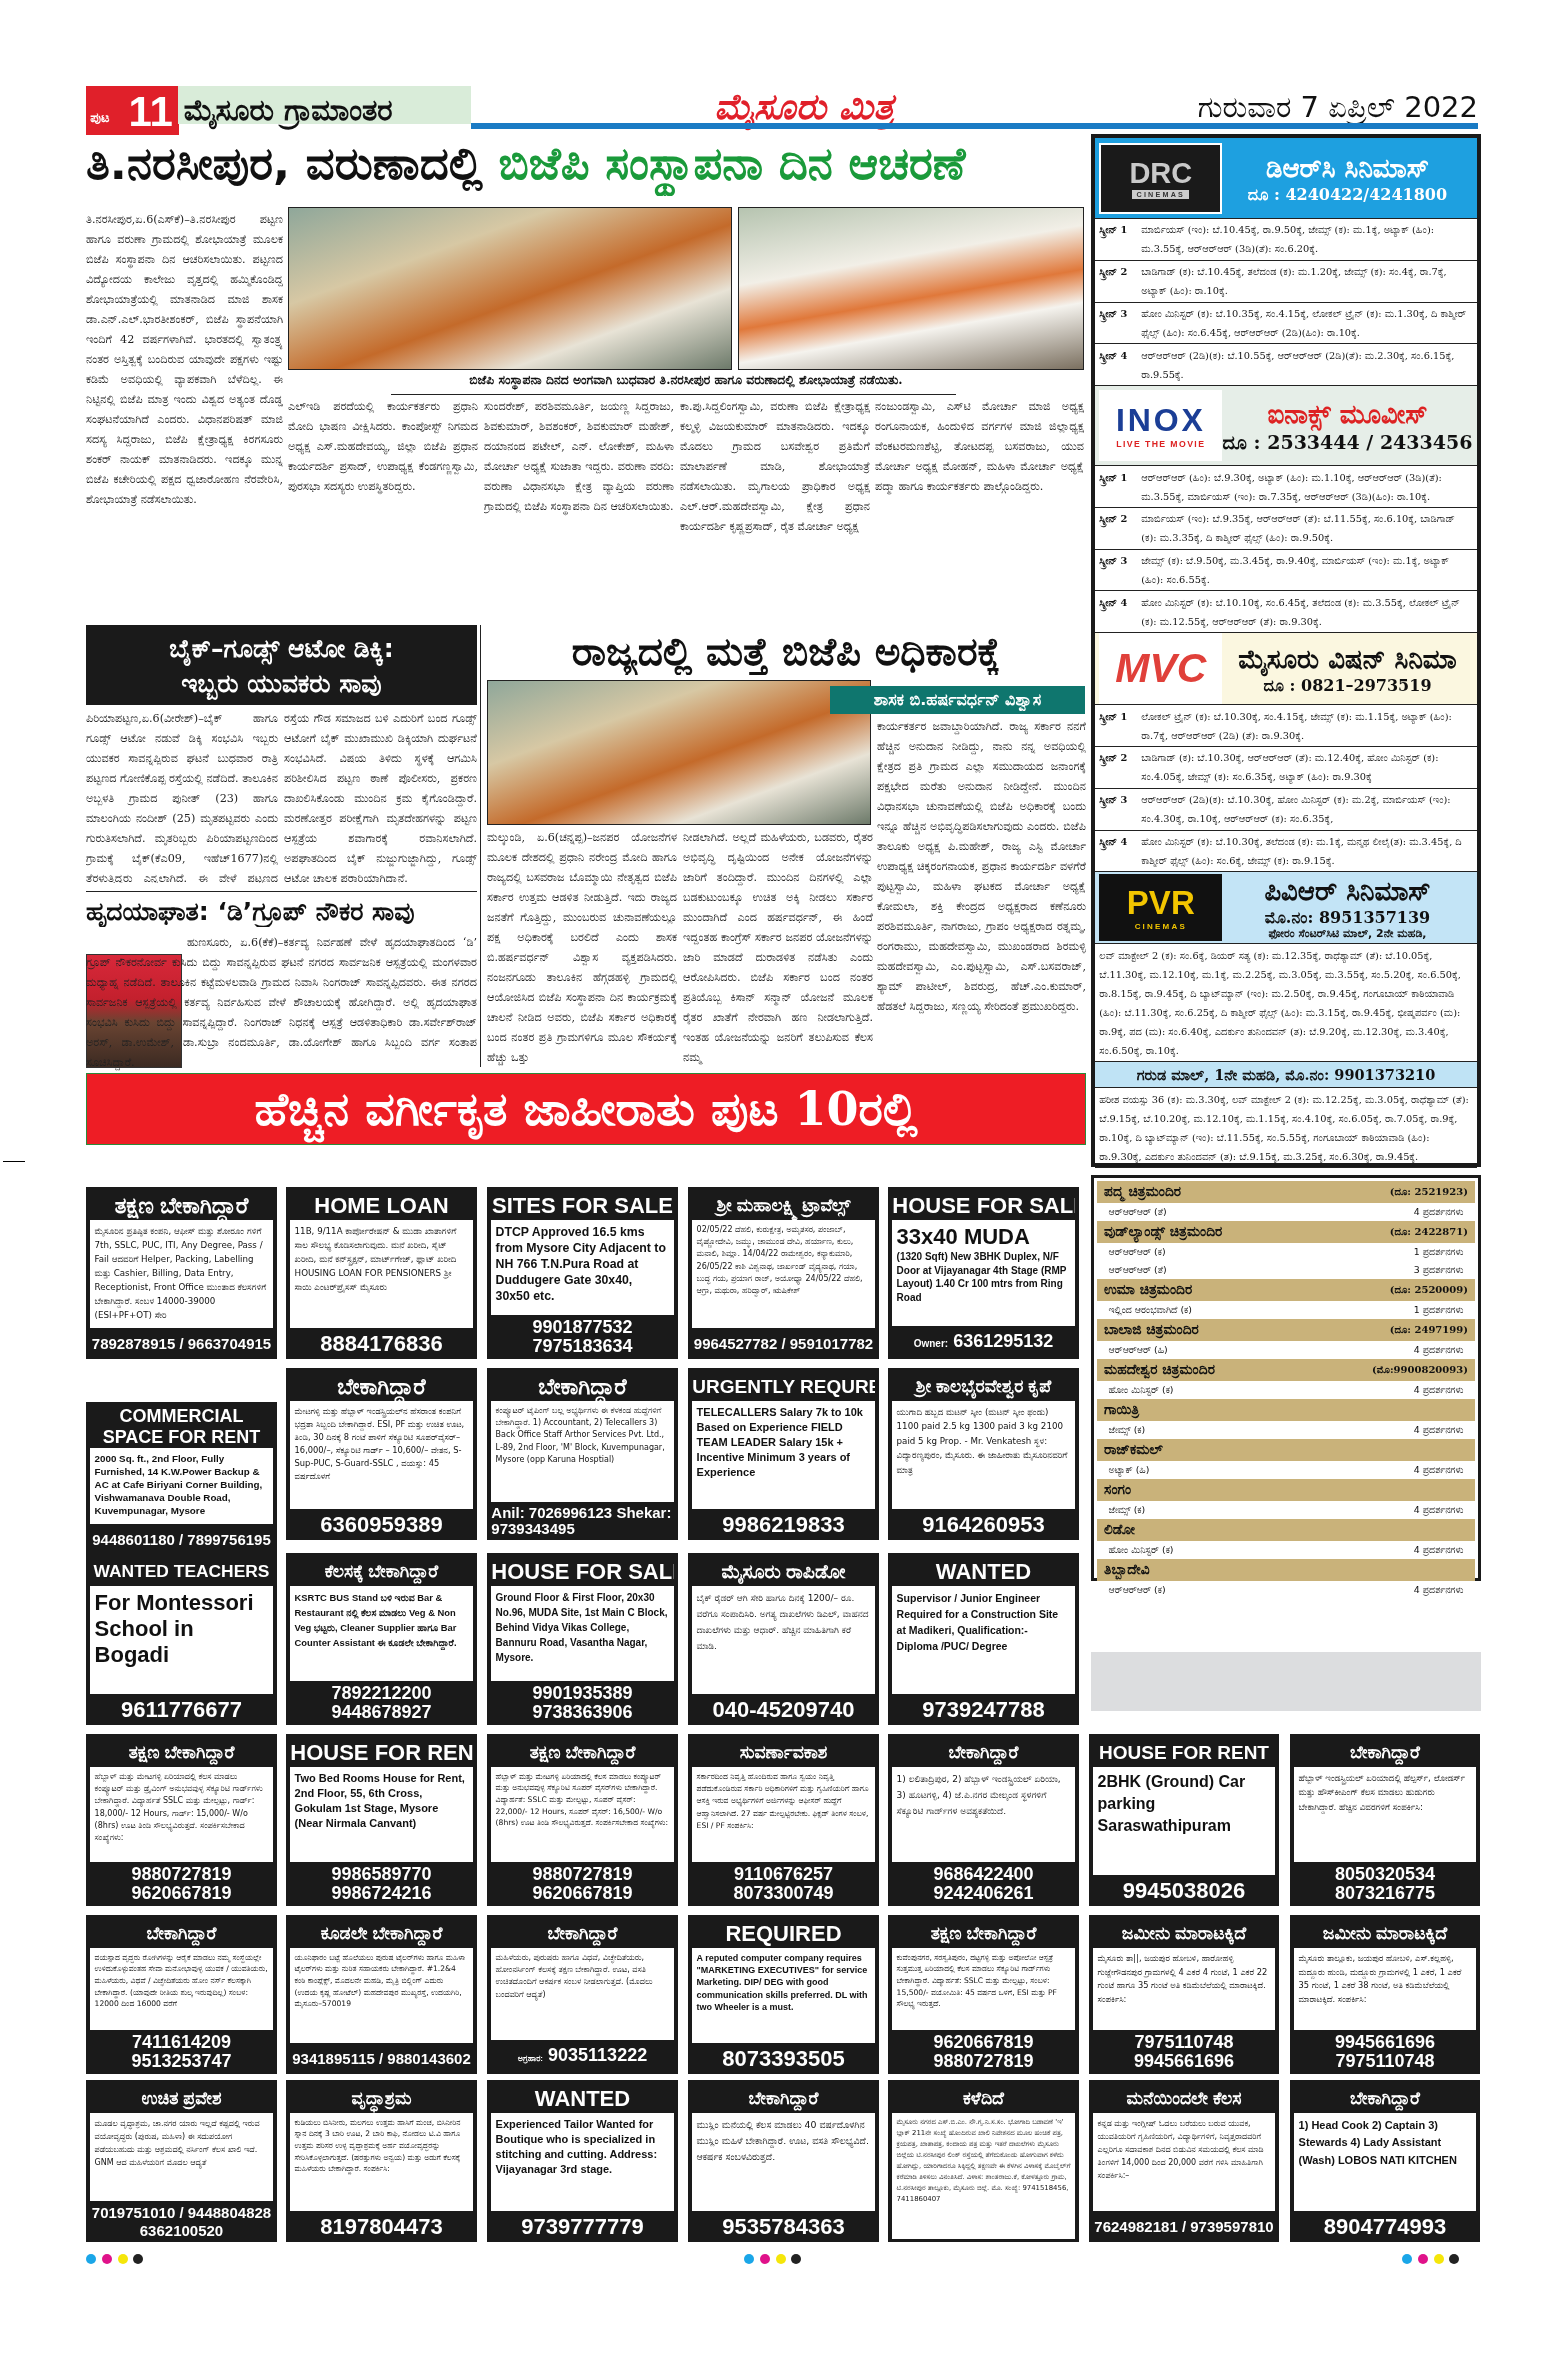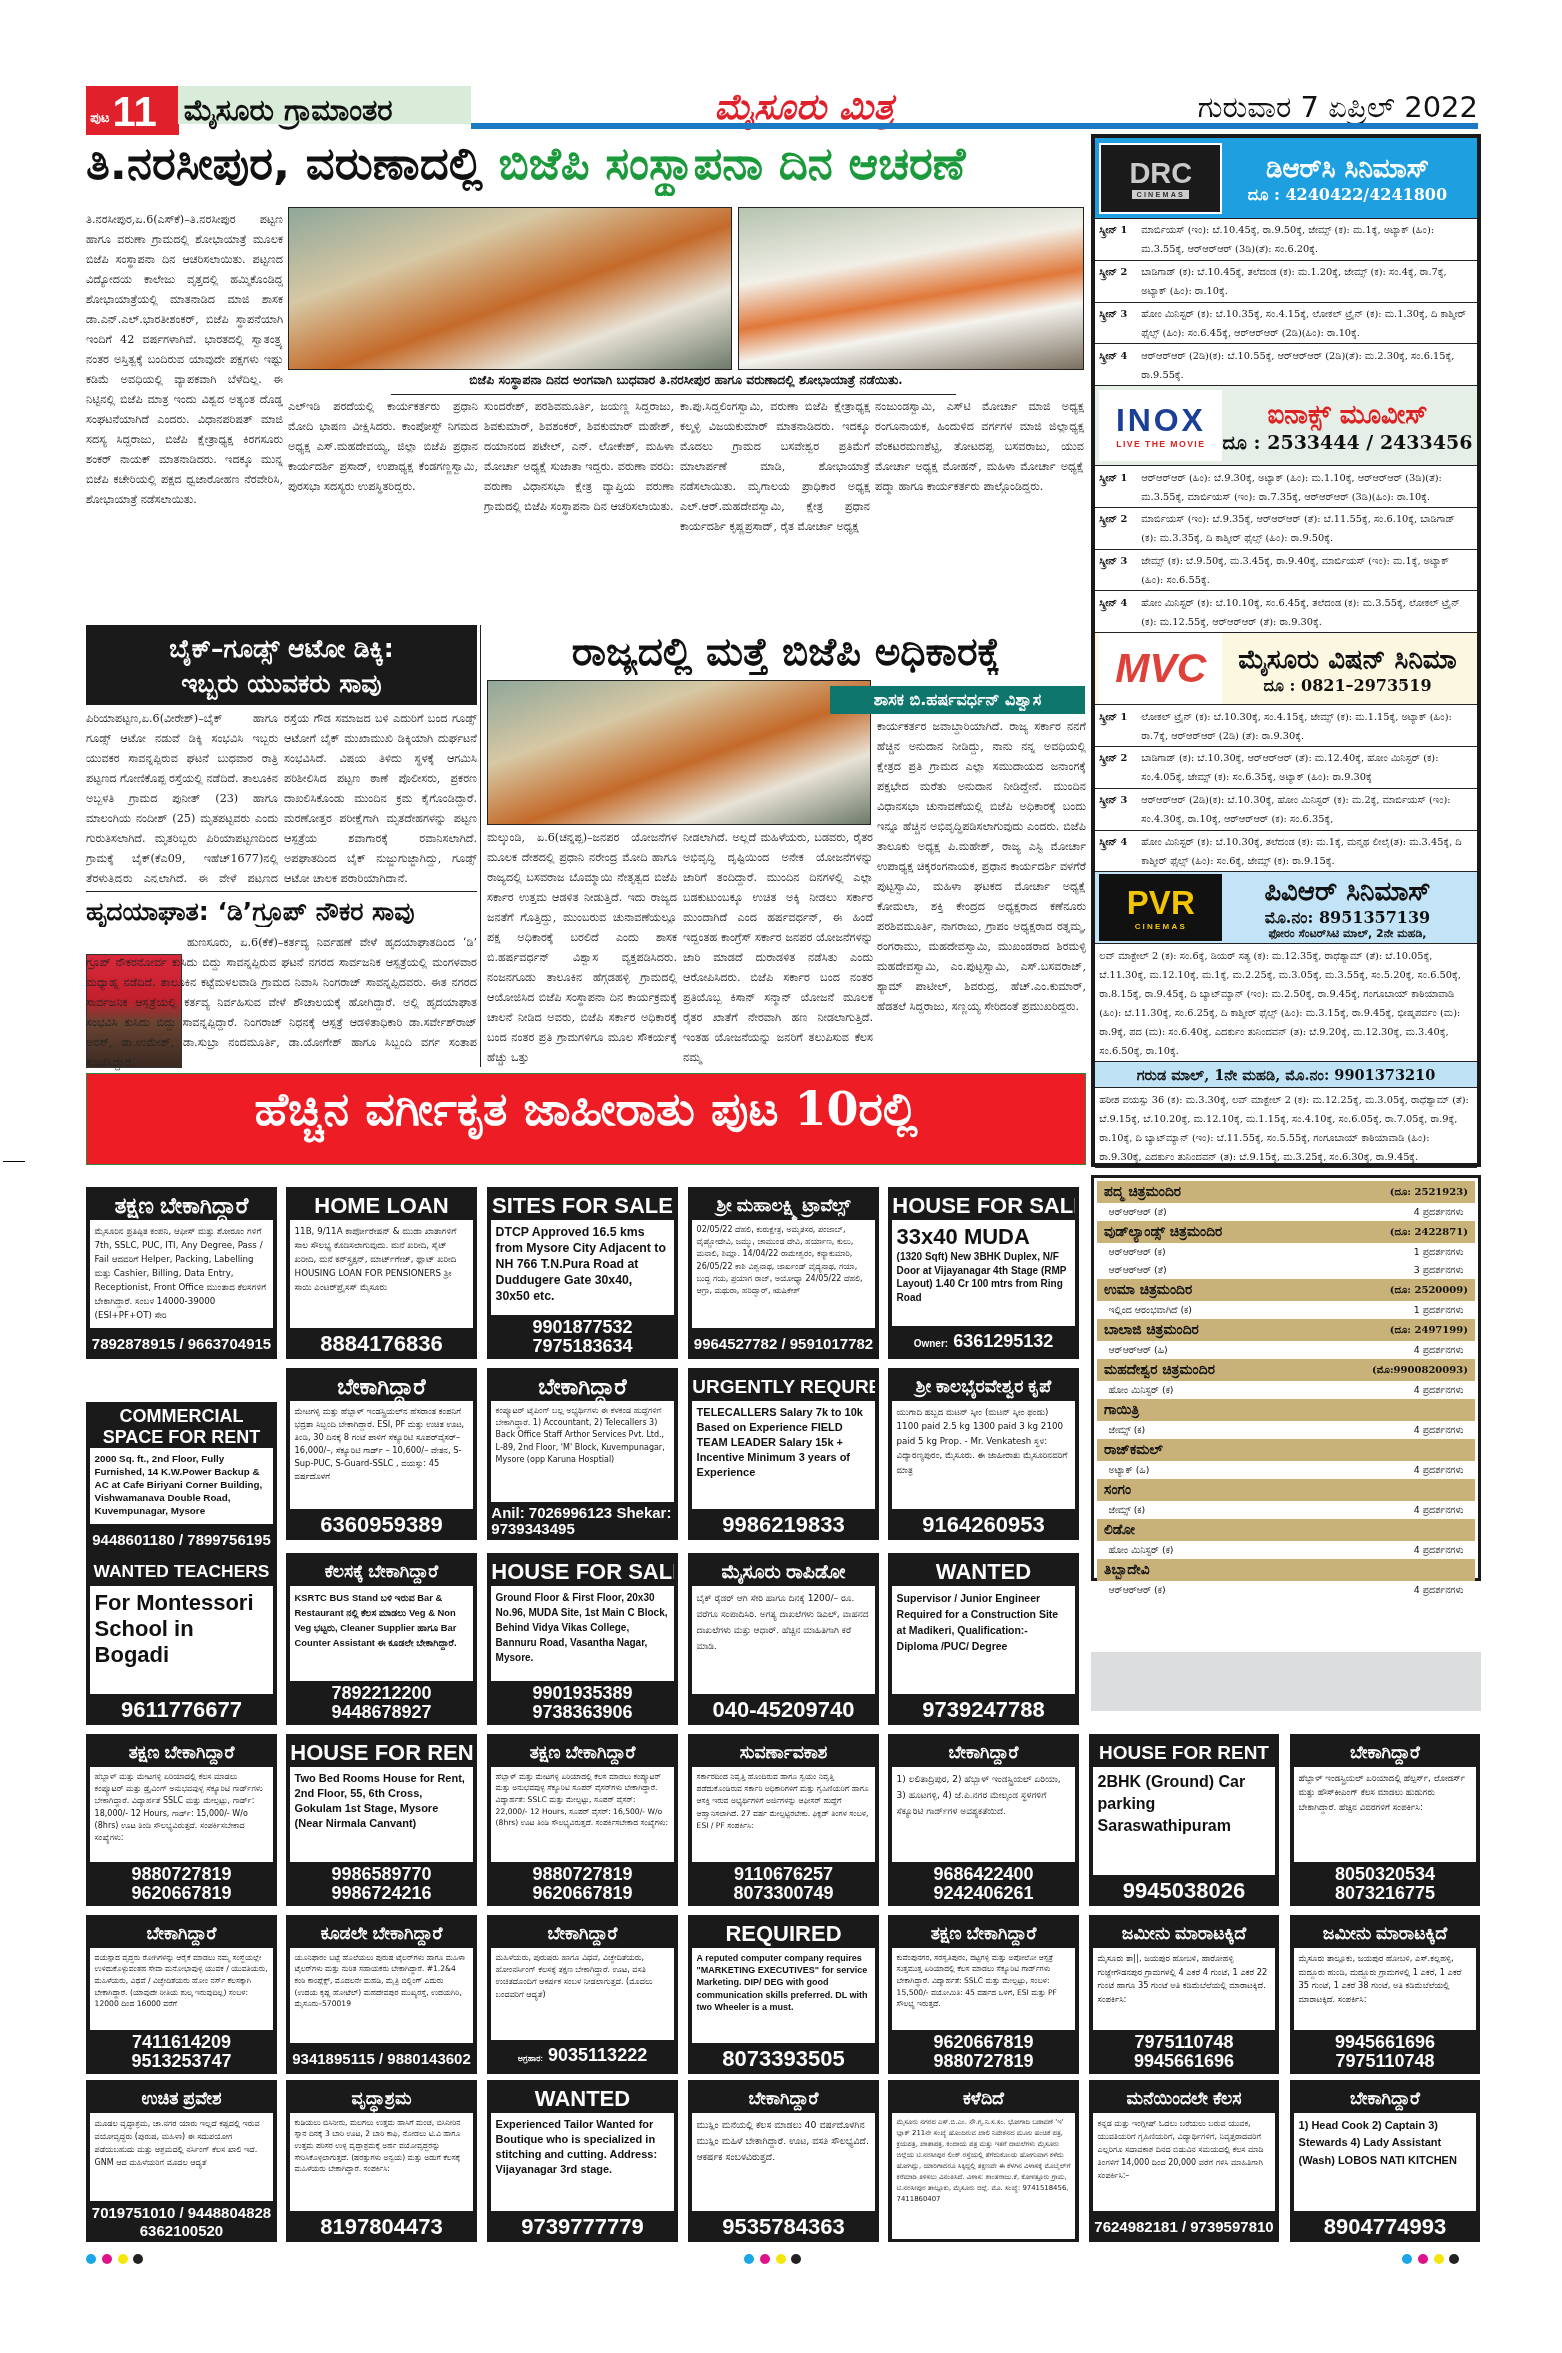--- a/index.html
+++ b/index.html
@@ -1,40 +1,40 @@
 <!DOCTYPE html>
 <html style="font-size:11.6px"><head>
 <meta charset="utf-8">
 <style>
 *{box-sizing:border-box;margin:0;padding:0}
 body{width:1562px;height:2354px;background:#fff;font-family:"DejaVu Sans","Liberation Sans",sans-serif;color:#111;position:relative;overflow:hidden}
 .abs{position:absolute}
 
 #pg-badge{left:86px;top:86px;width:93px;height:49px;background:#e0202a;color:#fff;display:flex;align-items:flex-end;padding:0 4.3px}
 #pg-badge .pl{font-size:13px;font-weight:bold;margin-bottom:8.7px}
-#pg-badge .pn{font-size:42px;font-weight:bold;line-height:46px;margin-left:3px;font-family:"Liberation Sans",sans-serif}
+#pg-badge .pn{font-size:42px;font-weight:bold;line-height:46px;margin-left:19px;font-family:"Liberation Sans",sans-serif}
 #section-label{left:178px;top:86px;width:293px;height:38px;background:#d9ecd9;font-size:29px;font-weight:bold;line-height:49px;padding-left:5.8px;color:#111}
 #paper-name{left:652px;top:86px;width:304px;text-align:center;font-size:36px;font-weight:bold;color:#e0202a;font-style:italic}
 #issue-date{left:1159px;top:90px;width:319px;text-align:right;font-size:29px;color:#111}
 #mast-rule{left:471px;top:123px;width:1007px;height:5.8px;background:#1a7bc4}
 
 #headline{left:86px;top:132px;width:1000px;height:64px;font-size:45px;font-weight:bold;line-height:64px;white-space:nowrap;overflow:hidden}
 #headline .g{color:#1a9a3a}
 
 .art{font-size:11.2px;line-height:20px;text-align:justify;color:#222;font-family:"DejaVu Serif",serif;overflow:hidden}
 .photo{background:linear-gradient(160deg,#8fa79a 0%,#d7c8a4 30%,#c46a2a 55%,#e8e3d6 75%,#6d7a6a 100%);border:1.4px solid #222}
 .photo2{background:linear-gradient(170deg,#b6c4b0 0%,#f2efe7 35%,#e0783a 55%,#f5f3ee 70%,#7b7060 100%);border:1.4px solid #222}
 .caption{font-size:12.3px;font-weight:bold;text-align:center;font-family:"DejaVu Serif",serif}
 .subhead-box{background:#1a1a1a;color:#fff;font-size:25px;font-weight:bold;text-align:center;line-height:35px}
 .big-head{font-size:41px;font-weight:bold;white-space:nowrap;overflow:hidden}
 .blue-tag{background:#0f766e;color:#fff;font-size:16px;font-weight:bold;padding:4.3px 7.2px}
 .vline{background:#222;width:1.4px}
 .hline{background:#222;height:1.4px}
 
-#red-banner{left:86px;top:1073px;width:1000px;height:92px;background:#ee1d25;border:1.4px solid #2a8a3a;color:#fff;font-size:46px;font-weight:bold;text-align:center;line-height:70px;font-family:"DejaVu Serif",serif}
+#red-banner{left:86px;top:1073px;width:1000px;height:72px;background:#ee1d25;border:1.4px solid #2a8a3a;color:#fff;font-size:46px;font-weight:bold;text-align:center;line-height:70px;font-family:"DejaVu Serif",serif}
 
 #cinema-panel{left:1091px;top:134px;width:390px;height:1033px;border:4.3px solid #1a1a1a;background:#fff}
 .cin-head{display:flex;align-items:center;height:80px;padding:4.3px}
 .cin-logo{width:123px;height:71px;display:flex;align-items:center;justify-content:center;font-weight:bold;font-family:"Liberation Sans",sans-serif}
 .cin-title{flex:1;text-align:center}
 .cin-title .nm{font-size:26px;font-weight:bold;line-height:33px}
 .cin-title .ph{font-size:16px;font-weight:bold;font-family:"DejaVu Serif",serif}
 .screen-row{display:flex;border-top:1.4px solid #222;font-size:9.8px;line-height:19px;padding:1.4px 4.3px;font-family:"DejaVu Serif",serif}
 .screen-row .sl{width:42px;flex:none;font-weight:bold}
 .screen-row .st{flex:1}

